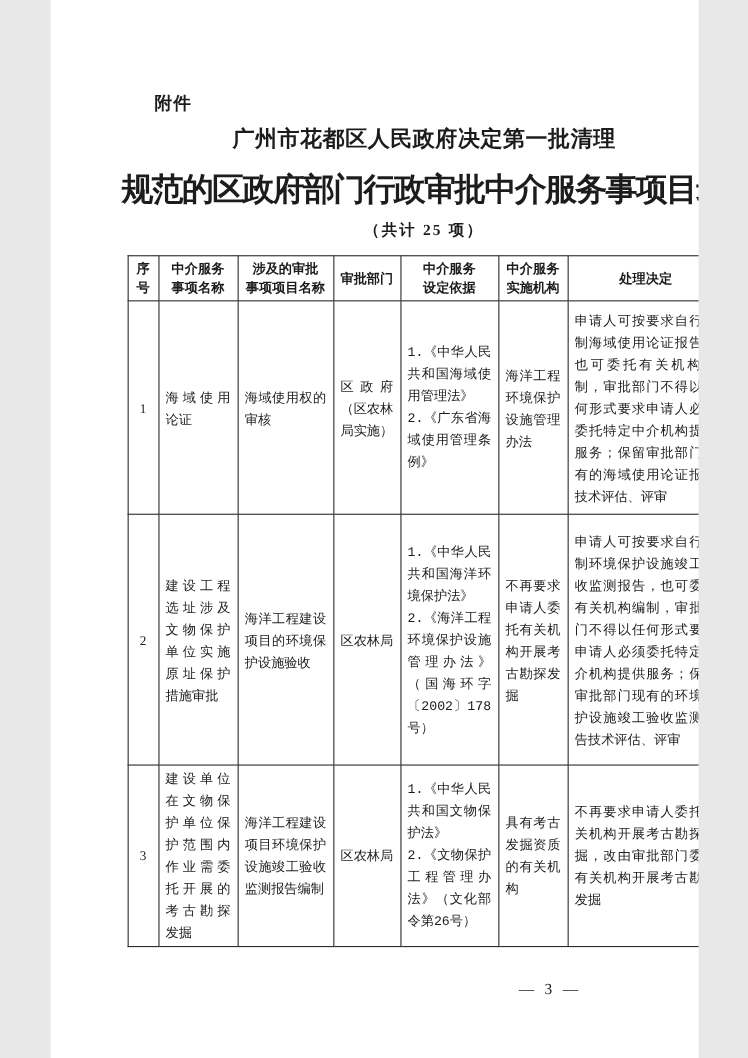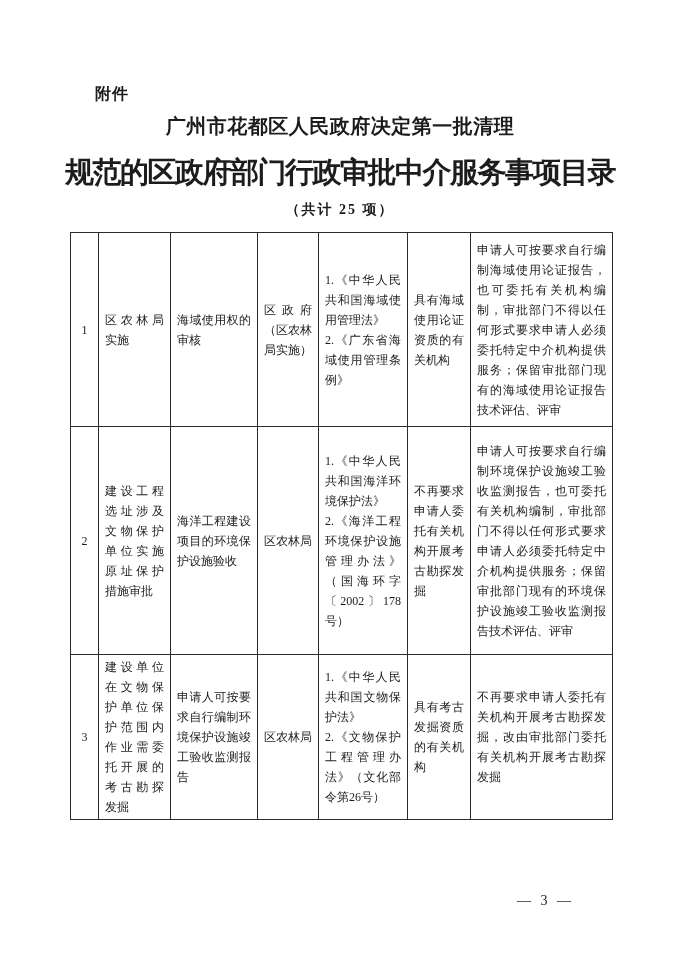--- a/index.html
+++ b/index.html
@@ -1,18 +1,18 @@
 <!DOCTYPE html>
 <html><head>
 <meta charset="utf-8">
 <style>
   html,body { margin:0; padding:0; background:#e8e8e8; }
   .page {
     position:relative;
-    width:680px; height:962px;
+    width:589px; height:962px;
     background:#ffffff;
     margin:0 auto;
     overflow:hidden;
     color:#1c1c1c;
     font-family:"Liberation Serif","DejaVu Serif",serif;
   }
   .attachment {
     position:absolute; left:95px; top:84px;
     font-family:"Liberation Sans","DejaVu Sans",sans-serif;
     font-size:16px; font-weight:bold; letter-spacing:1px;
@@ -36,21 +36,21 @@
     line-height:20px;
     overflow:hidden;
   }
   table.doc th {
     font-family:"Liberation Sans","DejaVu Sans",sans-serif;
     font-weight:bold; text-align:center; line-height:17px;
     padding:2px 2px;
   }
   td.seq { text-align:center; padding:2px 1px; }
   td.jt  { text-align:justify; text-justify:inter-character; }
-  .pre   { white-space:pre-line; }
+  .pre   { white-space:pre-line;font-family:Liberation Mono, monospace; }
   .pagenum {
     position:absolute; top:893px; right:106px;
     font-size:14px; letter-spacing:3px;
   }
 </style>
 </head>
 <body>
 
 <div class="page">
 
@@ -65,44 +65,57 @@
     <colgroup>
       <col style="width:28px">
         <col style="width:72px">
         <col style="width:87px">
       <col style="width:61px">
         <col style="width:89px">
         <col style="width:63px">
       <col style="width:142px">
     </colgroup>
     <tbody>
+      <tr style="height:41px">
+        <th class="pre">序号</th>
+        <th class="pre">中介服务
+事项名称</th>
+        <th class="pre">涉及的审批
+事项项目名称</th>
+        <th class="pre">审批部门</th>
+        <th class="pre">中介服务
+设定依据</th>
+        <th class="pre">中介服务
+实施机构</th>
+        <th class="pre">处理决定</th>
+      </tr>
       <tr style="height:194px">
         <td class="seq">1</td>
-        <td class="jt">区农林局实施</td>
+        <td class="jt">海域使用论证</td>
         <td class="jt">海域使用权的审核</td>
         <td class="jt">区政府（区农林局实施）</td>
         <td class="jt pre">1.《中华人民共和国海域使用管理法》
 2.《广东省海域使用管理条例》</td>
-        <td class="jt">具有海域使用论证资质的有关机构</td>
+        <td class="jt">海洋工程环境保护设施管理办法</td>
         <td class="jt">申请人可按要求自行编制海域使用论证报告，也可委托有关机构编制，审批部门不得以任何形式要求申请人必须委托特定中介机构提供服务；保留审批部门现有的海域使用论证报告技术评估、评审</td>
       </tr>
       <tr style="height:228px">
         <td class="seq">2</td>
         <td class="jt">建设工程选址涉及文物保护单位实施原址保护措施审批</td>
         <td class="jt">海洋工程建设项目的环境保护设施验收</td>
         <td class="jt">区农林局</td>
         <td class="jt pre">1.《中华人民共和国海洋环境保护法》
 2.《海洋工程环境保护设施管理办法》（国海环字〔2002〕178号）</td>
         <td class="jt">不再要求申请人委托有关机构开展考古勘探发掘</td>
         <td class="jt">申请人可按要求自行编制环境保护设施竣工验收监测报告，也可委托有关机构编制，审批部门不得以任何形式要求申请人必须委托特定中介机构提供服务；保留审批部门现有的环境保护设施竣工验收监测报告技术评估、评审</td>
       </tr>
       <tr style="height:137px">
         <td class="seq">3</td>
         <td class="jt">建设单位在文物保护单位保护范围内作业需委托开展的考古勘探发掘</td>
-        <td class="jt">申请人可按要求自行编制环境保护设施竣工验收监测报告</td>
+        <td class="jt">海洋工程建设项目环境保护设施竣工验收监测报告编制</td>
         <td class="jt">区农林局</td>
         <td class="jt pre">1.《中华人民共和国文物保护法》
 2.《文物保护工程管理办法》（文化部令第26号）</td>
         <td class="jt">具有考古发掘资质的有关机构</td>
         <td class="jt">不再要求申请人委托有关机构开展考古勘探发掘，改由审批部门委托有关机构开展考古勘探发掘</td>
       </tr>
     </tbody>
   </table>
 
   <div class="pagenum">— 3 —</div>

